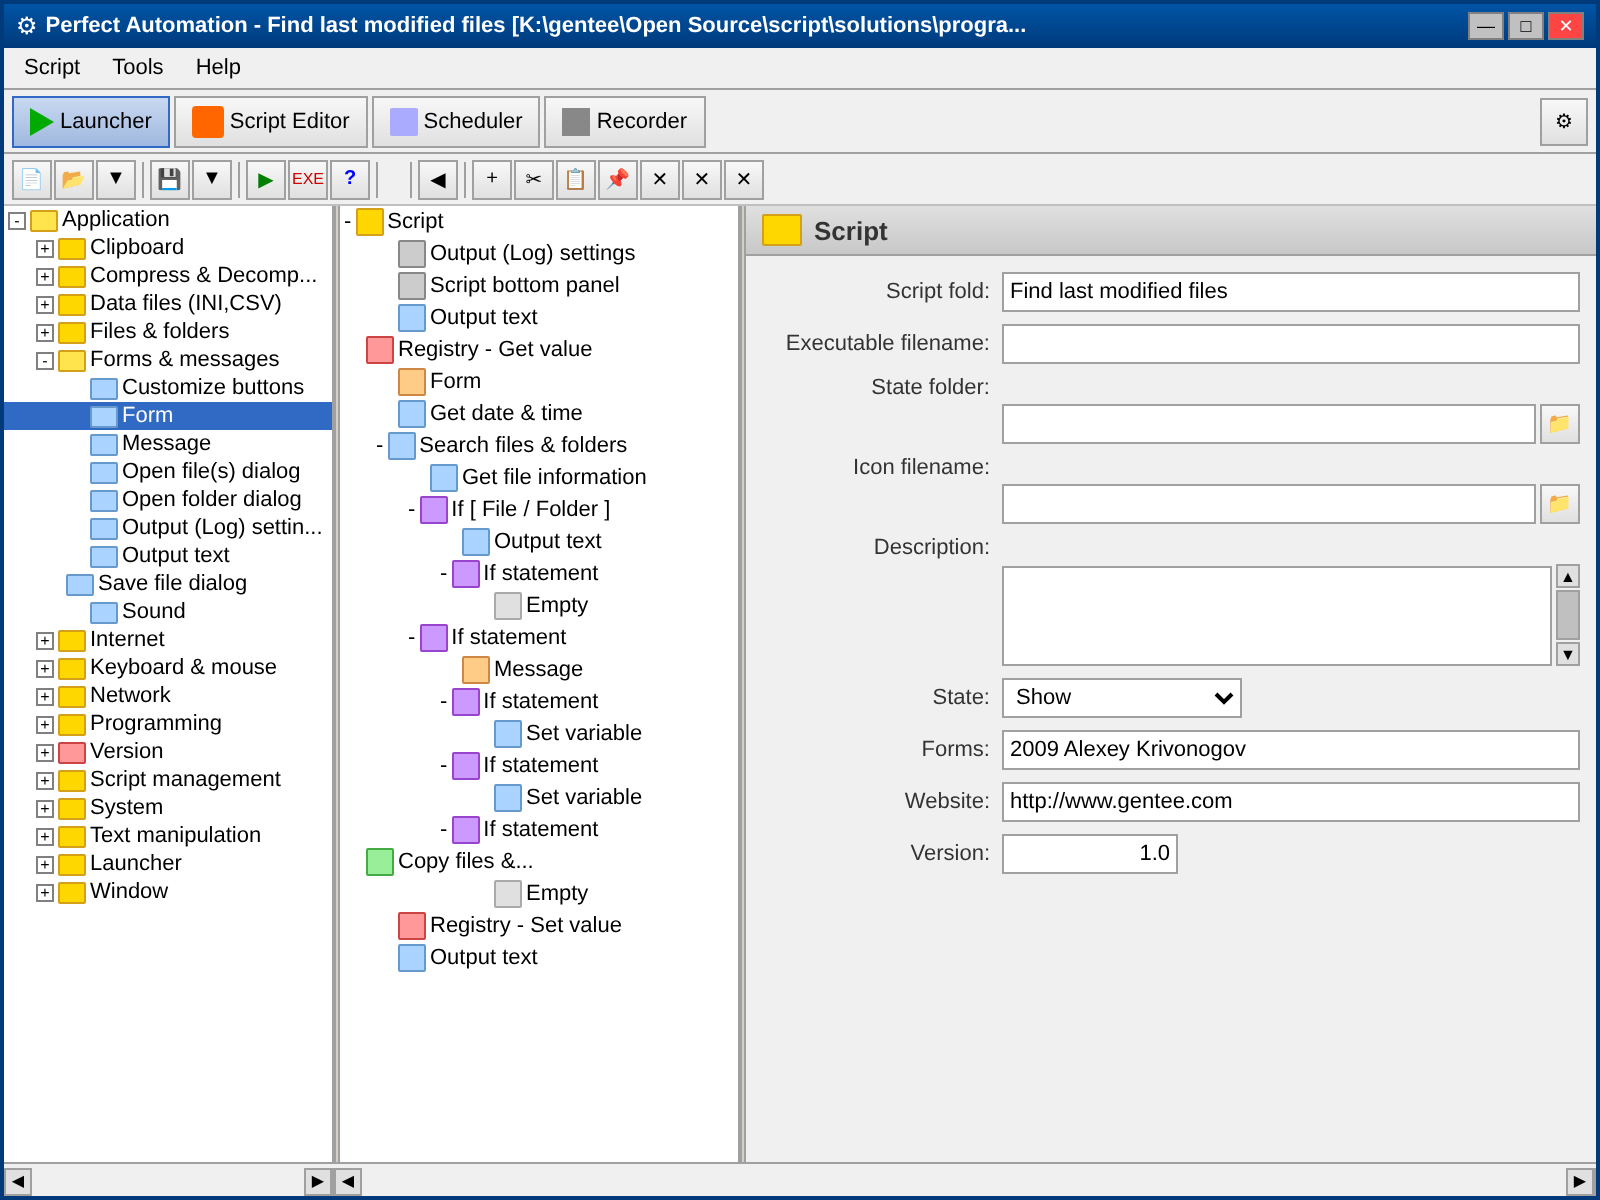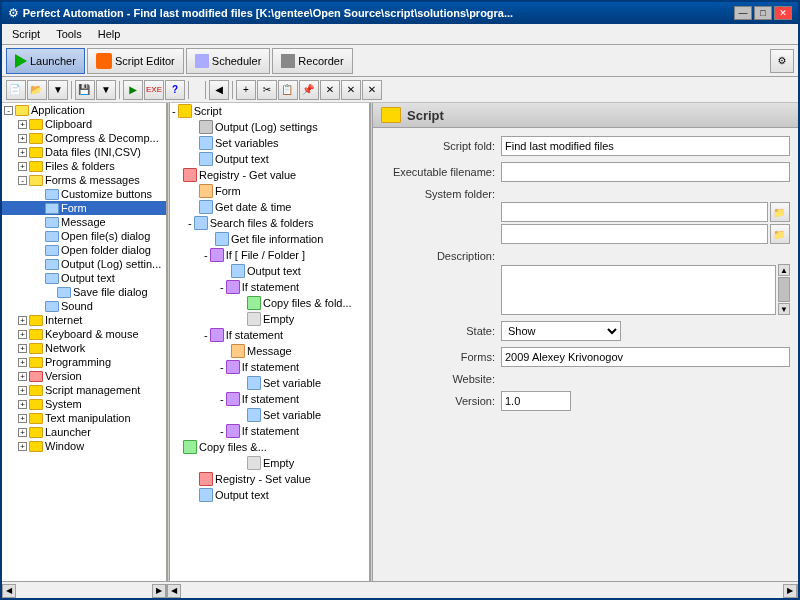--- a/index.html
+++ b/index.html
@@ -218,21 +218,21 @@
       <div class="tree-item" style="padding-left:32px;">
         <div style="width:9px"></div>
         <div class="folder-icon" style="background:#aad4ff;border-color:#6699cc;"></div>
         <span class="tree-item-label">Output (Log) settin...</span>
       </div>
       <div class="tree-item" style="padding-left:32px;">
         <div style="width:9px"></div>
         <div class="folder-icon" style="background:#aad4ff;border-color:#6699cc;"></div>
         <span class="tree-item-label">Output text</span>
       </div>
-      <div class="tree-item" style="padding-left:44px;">
+      <div class="tree-item" style="padding-left:20px;">
         <div style="width:9px"></div>
         <div class="folder-icon" style="background:#aad4ff;border-color:#6699cc;"></div>
         <span class="tree-item-label">Save file dialog</span>
       </div>
       <div class="tree-item" style="padding-left:32px;">
         <div style="width:9px"></div>
         <div class="folder-icon" style="background:#aad4ff;border-color:#6699cc;"></div>
         <span class="tree-item-label">Sound</span>
       </div>
 
@@ -297,22 +297,22 @@
         <div class="si-icon folder"></div>
         <span class="tree-item-label">Script</span>
       </div>
       <div class="script-item" style="padding-left:18px;">
         <div style="width:9px"></div>
         <div class="si-icon gear"></div>
         <span class="tree-item-label">Output (Log) settings</span>
       </div>
       <div class="script-item" style="padding-left:18px;">
         <div style="width:9px"></div>
-        <div class="si-icon"></div>
-        <span class="tree-item-label">Set variables</span>
+        <div class="si-icon gear"></div>
+        <span class="tree-item-label">Script bottom panel</span>
       </div>
       <div class="script-item" style="padding-left:18px;">
         <div style="width:9px"></div>
         <div class="si-icon"></div>
         <span class="tree-item-label">Output text</span>
       </div>
       <div class="script-item" style="">
         <div style="width:9px"></div>
         <div class="si-icon gear" style="background:#ff9999;border-color:#cc4444;"></div>
         <span class="tree-item-label">Registry - Get value</span>
@@ -348,25 +348,20 @@
       <div class="script-item" style="padding-left:50px;">
         <div style="width:9px"></div>
         <div class="si-icon"></div>
         <span class="tree-item-label">Output text</span>
       </div>
 
       <div class="script-item" style="padding-left:50px;">
         <div class="expander">-</div>
         <div class="si-icon purple"></div>
         <span class="tree-item-label">If statement</span>
-      </div>
-      <div class="script-item" style="padding-left:66px;">
-        <div style="width:9px"></div>
-        <div class="si-icon green"></div>
-        <span class="tree-item-label">Copy files &amp; fold...</span>
       </div>
       <div class="script-item" style="padding-left:66px;">
         <div style="width:9px"></div>
         <div class="si-icon" style="background:#e0e0e0;border-color:#aaa;"></div>
         <span class="tree-item-label">Empty</span>
       </div>
 
       <div class="script-item" style="padding-left:34px;">
         <div class="expander">-</div>
         <div class="si-icon purple"></div>
@@ -438,32 +433,35 @@
           <span class="prop-label">Script fold:</span>
           <input class="prop-input" type="text" value="Find last modified files" style="">
         </div>
 
         <div class="prop-row">
           <span class="prop-label">Executable filename:</span>
           <input class="prop-input" type="text" style="">
         </div>
 
         <div class="prop-row">
-          <span class="prop-label">System folder:</span>
+          <span class="prop-label">State folder:</span>
         </div>
         <div class="prop-row" style="margin-top:-4px;">
           <span style="width:120px;min-width:120px;"></span>
           <div class="prop-input-btn" style="flex:1;">
             <input class="prop-input" type="text" style="flex: 1 1 0%;">
             <div class="prop-browse">
               <span>📁</span>
             </div>
           </div>
         </div>
 
+        <div class="prop-row">
+          <span class="prop-label">Icon filename:</span>
+        </div>
         <div class="prop-row" style="margin-top:-4px;">
           <span style="width:120px;min-width:120px;"></span>
           <div class="prop-input-btn" style="flex:1;">
             <input class="prop-input" type="text" style="flex: 1 1 0%;">
             <div class="prop-browse">
               <span>📁</span>
             </div>
           </div>
         </div>
 
@@ -489,25 +487,26 @@
           </select>
         </div>
 
         <div class="prop-row">
           <span class="prop-label">Forms:</span>
           <input class="prop-input" type="text" value="2009 Alexey Krivonogov" style="">
         </div>
 
         <div class="prop-row">
           <span class="prop-label">Website:</span>
+          <input class="prop-input" type="text" value="http://www.gentee.com" style="">
         </div>
 
         <div class="prop-row">
           <span class="prop-label">Version:</span>
-          <input class="prop-input" type="text" style="width: 70px; flex: 0 0 auto;" value="1.0">
+          <input class="prop-input" type="text" style="width: 88px; flex: 0 0 auto; text-align: right;" value="1.0">
         </div>
       </div>
     </div>
   </div>
 
   <div class="bottom-bar">
     <div style="display:flex;align-items:center;width:165px;border-right:1px solid #a0a0a0;">
       <div class="scroll-arrow">◀</div>
       <div style="flex:1;height:12px;background:#f0f0f0;"></div>
       <div class="scroll-arrow">▶</div>

